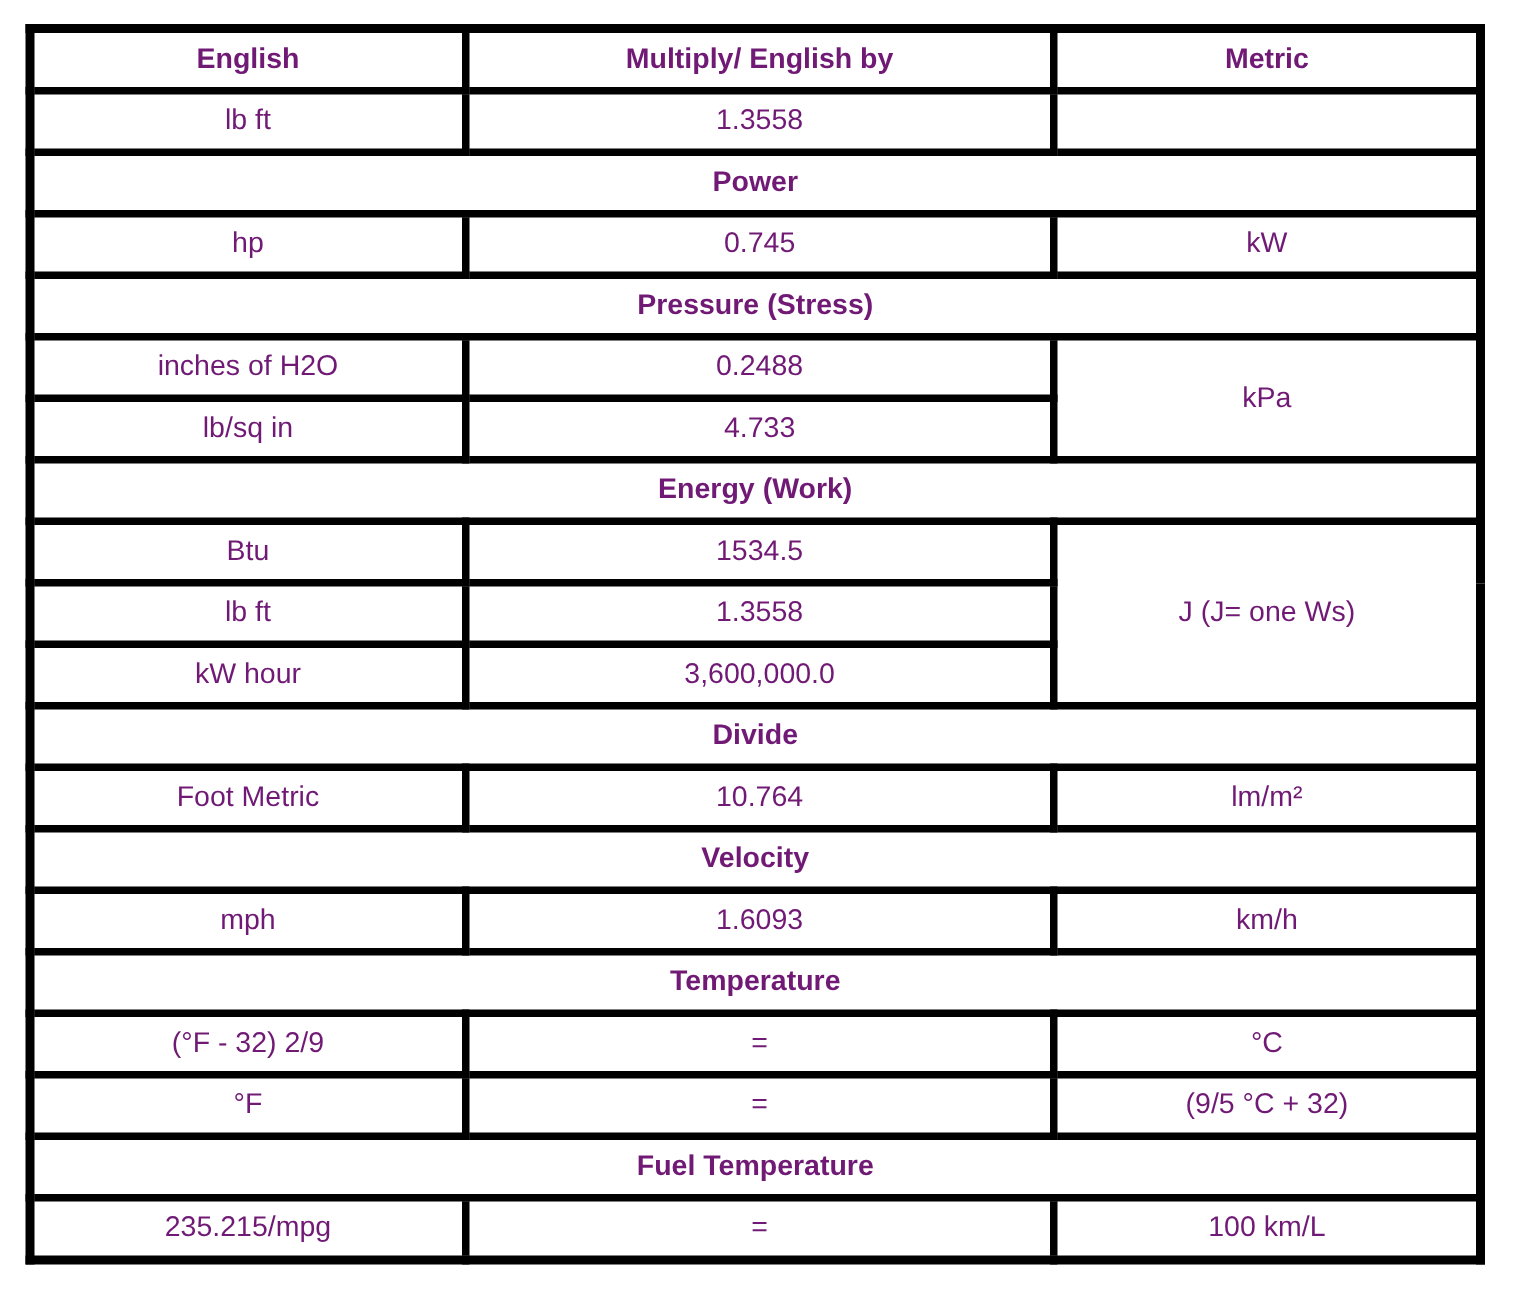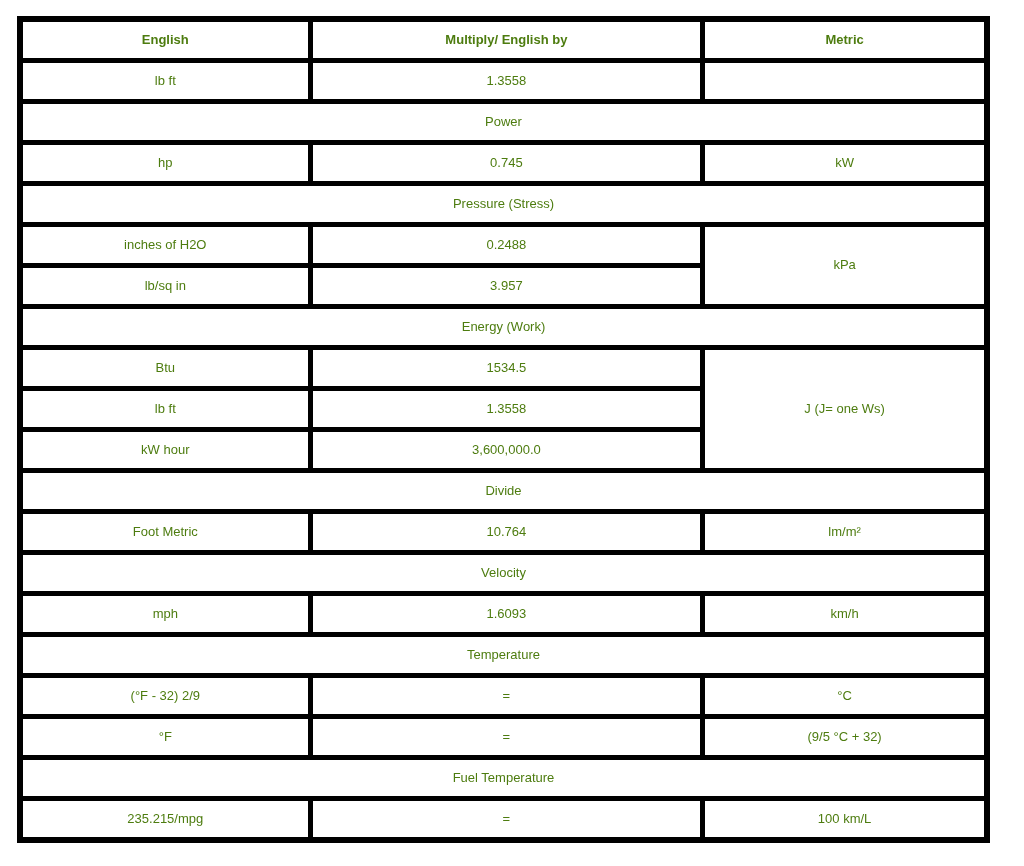--- a/index.html
+++ b/index.html
@@ -16,28 +16,28 @@
     border-collapse: collapse;
     table-layout: fixed;
     border: 6px solid #000;
   }
   .conv th, .conv td {
     border: 5px solid #000;
     height: 36px;
     padding: 0 4px;
     text-align: center;
     vertical-align: middle;
-    font-size: 13px;
+    font-size: 19px;
     line-height: 1.15;
-    color: #4d7c0f;
+    color: #701a75;
     overflow: hidden;
     white-space: nowrap;
   }
   .conv th { font-weight: bold; }
-  .conv td.section { font-weight: normal; }
+  .conv td.section { font-weight: bold; }
 </style>
 </head>
 <body>
 
 <table class="conv">
   <colgroup>
     <col style="width:30%">
     <col style="width:40.6%">
     <col style="width:29.4%">
   </colgroup>
@@ -68,21 +68,21 @@
       <td class="section" colspan="3">Pressure (Stress)</td>
     </tr>
 
     <tr>
       <td>inches of H2O</td>
       <td>0.2488</td>
       <td rowspan="2">kPa</td>
     </tr>
     <tr>
       <td>lb/sq in</td>
-      <td>3.957</td>
+      <td>4.733</td>
     </tr>
 
     <tr>
       <td class="section" colspan="3">Energy (Work)</td>
     </tr>
 
     <tr>
       <td>Btu</td>
       <td>1534.5</td>
       <td rowspan="3">J (J= one Ws)</td>

